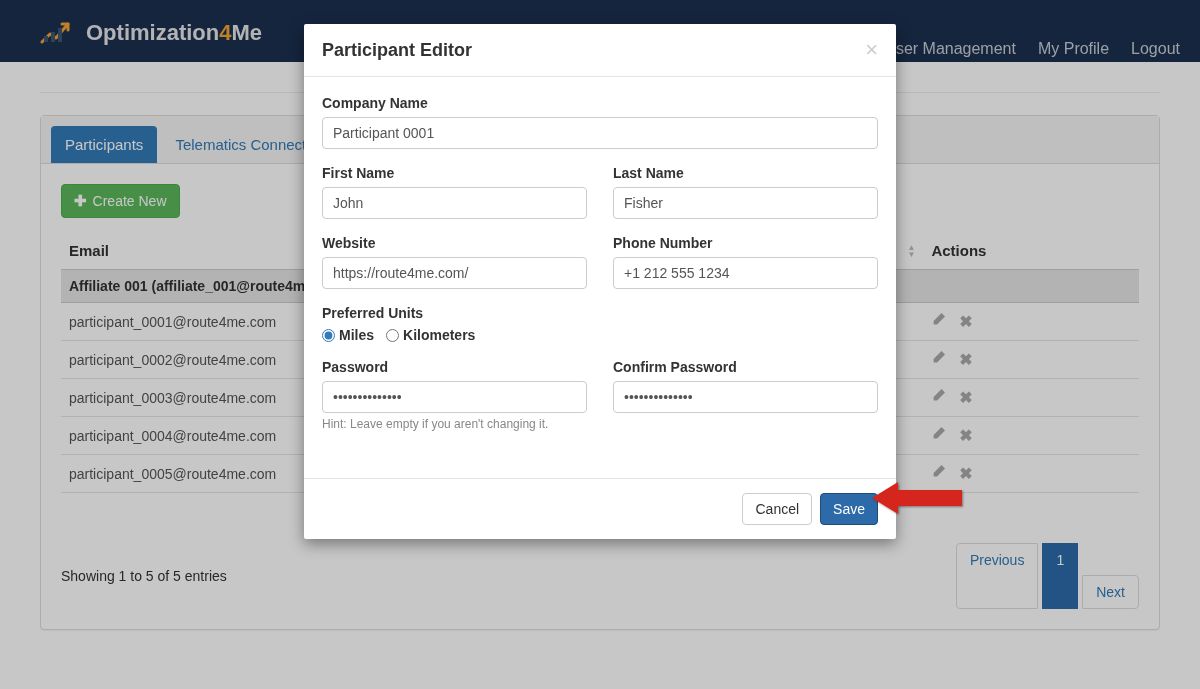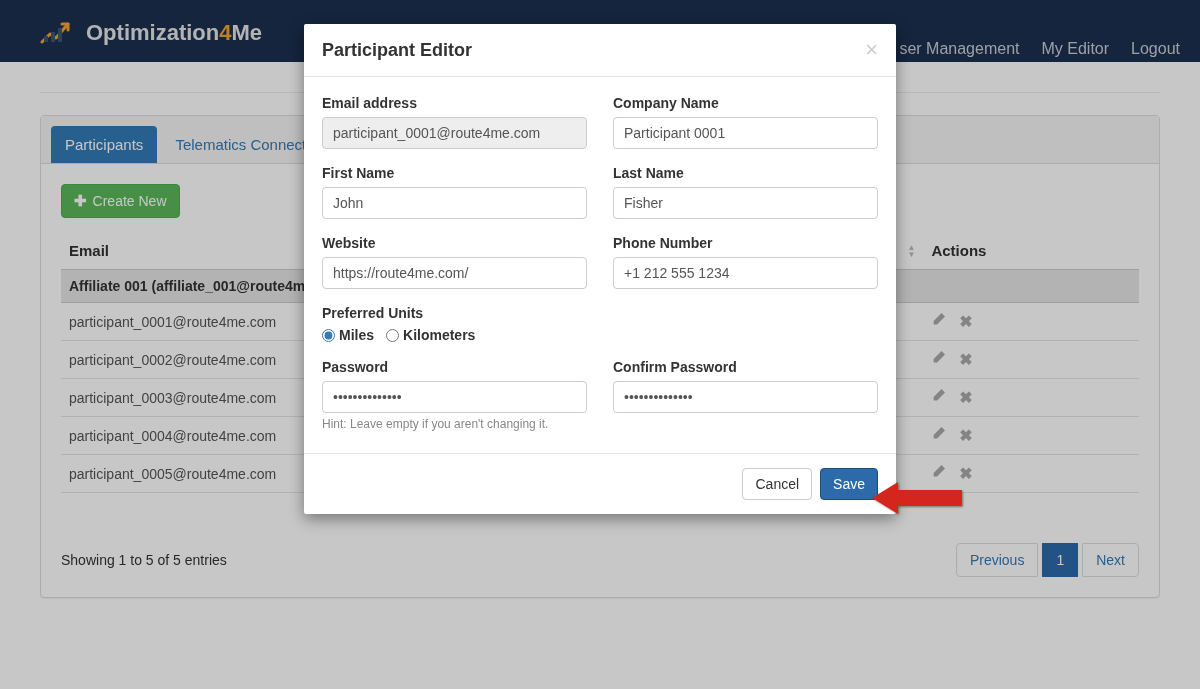--- a/index.html
+++ b/index.html
@@ -156,21 +156,21 @@
     cursor: pointer;
     margin-left: -1px;
     background: #fff;
   }
   .pagination .pg.active {
     background: #2d6aa9;
     border-color: #2d6aa9;
     color: #fff;
   }
   .pagination .pg:first-child { border-radius: 4px 0 0 4px; }
-  .pagination .pg:last-child { border-radius: 0 4px 4px 0; }
+  .pagination .pg:last-child { border-radius: 0 4px 4px 0; margin-top: 32px; }
 
   
   .overlay {
     position: absolute;
     inset: 0;
     background: rgba(0,0,0,0.22);
   }
   .modal {
     position: absolute;
     top: 24px;
@@ -238,20 +238,21 @@
     font-size: 12px;
     color: #888;
     margin-top: 4px;
   }
   .modal-footer {
     padding: 14px 18px;
     border-top: 1px solid #e5e5e5;
     display: flex;
     justify-content: flex-end;
     gap: 8px;
+    margin-top: 25px;
   }
   
   .arrow-annotation {
     position: absolute;
     top: 478px;
     left: 872px;
     pointer-events: none;
   }
 </style>
 </head>
@@ -268,21 +269,21 @@
         <rect x="18" y="12" width="4" height="14" fill="#3b5574"></rect>
       </svg>
     </span>
     <span class="logo-text">
       <span>Optimization</span><span class="accent">4</span><span>Me</span>
     </span>
   </div>
   <div class="nav-spacer"></div>
   <div class="nav-links">
     <a>ser Management</a>
-    <a>My Editor</a>
+    <a>My Profile</a>
     <a>Logout</a>
   </div>
 </div>
 
 <div class="page">
   <div style="border-top:1px solid #eee; margin-bottom:22px;"></div>
   <div class="panel">
     <div class="tabs">
       <div class="tab active">Participants</div>
       <div class="tab">Telematics Connecti</div>
@@ -380,24 +381,20 @@
 
 <div class="overlay"></div>
 <div class="modal">
   <div class="modal-header">
     <div class="modal-title">Participant Editor</div>
     <div class="modal-close">×</div>
   </div>
   <div class="modal-body">
     <div class="form-row">
       <div class="form-group">
-        <label>Email address</label>
-        <input class="form-control" readonly="" value="participant_0001@route4me.com" style="">
-      </div>
-      <div class="form-group">
         <label>Company Name</label>
         <input class="form-control" value="Participant 0001" style="">
       </div>
     </div>
     <div class="form-row">
       <div class="form-group">
         <label>First Name</label>
         <input class="form-control" value="John" style="">
       </div>
       <div class="form-group">

